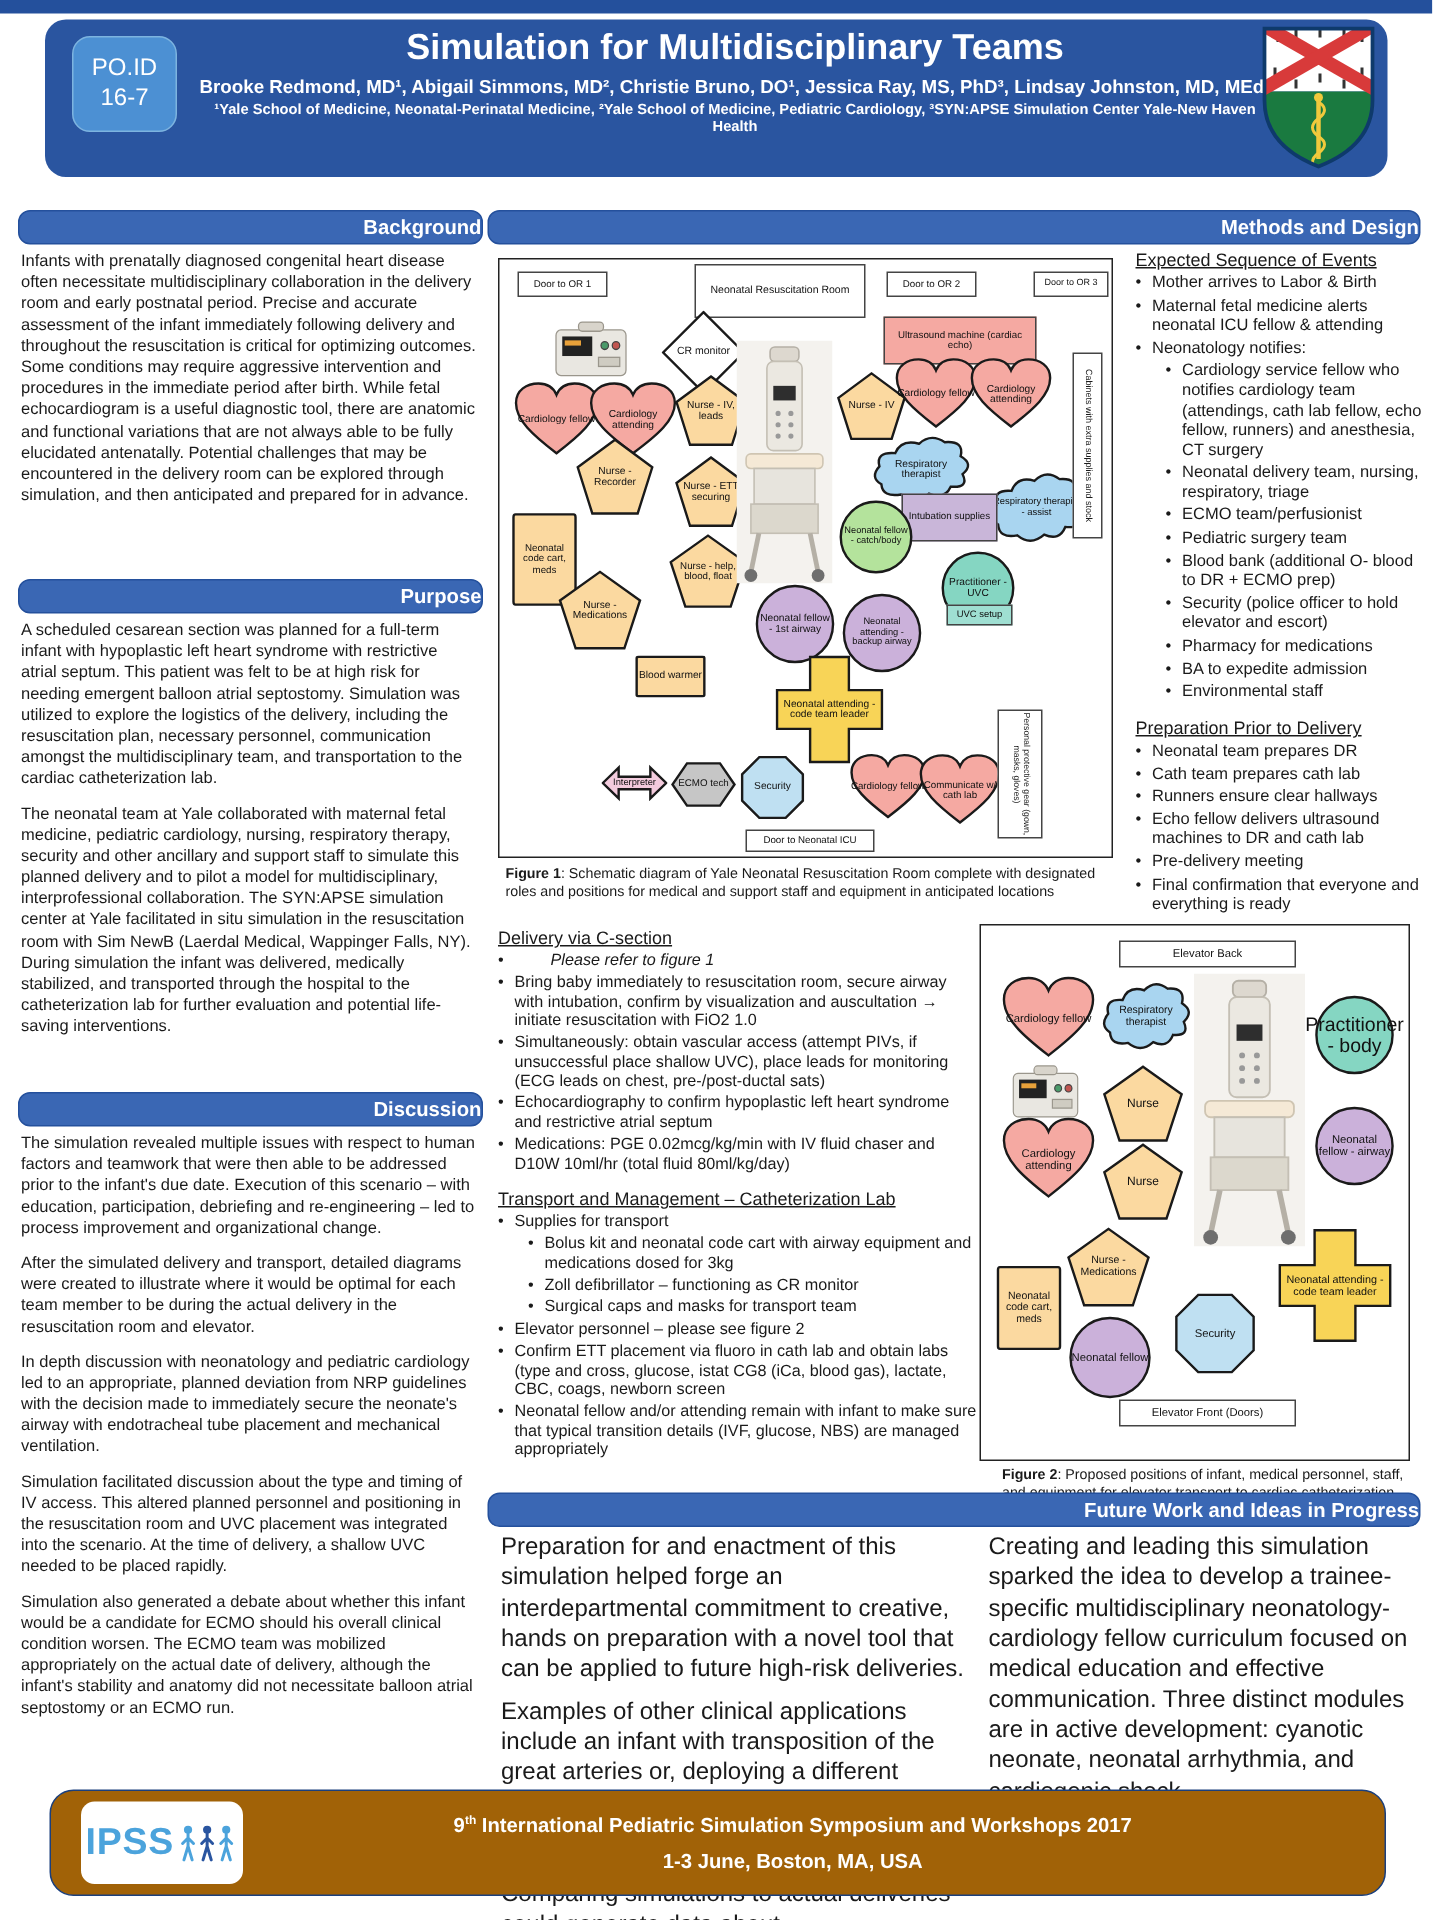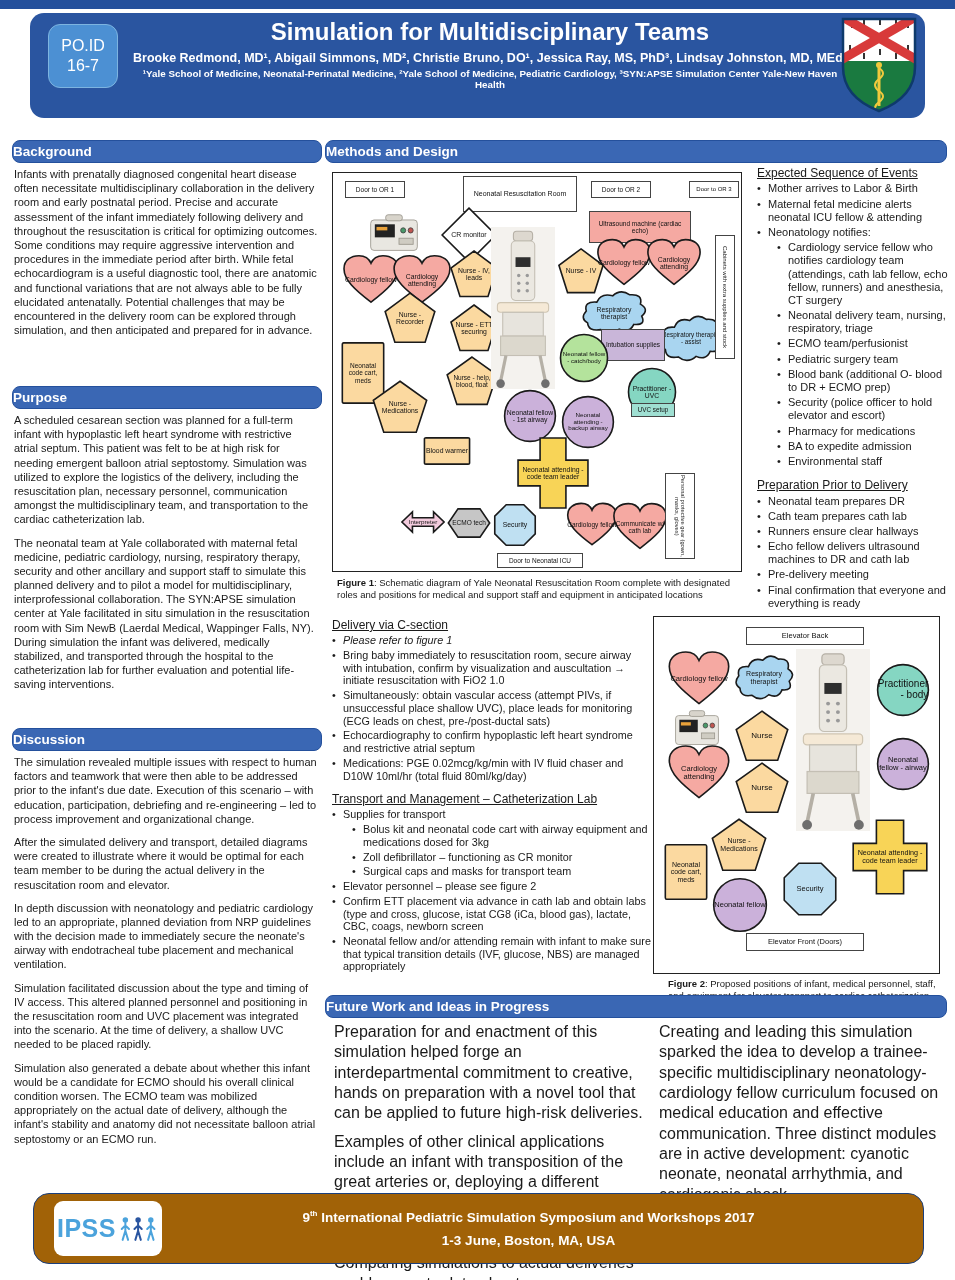--- a/index.html
+++ b/index.html
@@ -9,32 +9,32 @@
   .hdr{position:absolute;left:30px;top:13px;width:895px;height:105px;background:#2a55a0;border-radius:14px;}
   .poid{position:absolute;left:18px;top:11px;width:68px;height:62px;background:#4c90d3;border:1px solid #7db4e0;
         border-radius:12px;color:#fff;font-size:16px;display:flex;flex-direction:column;align-items:center;
         justify-content:center;line-height:1.25;}
   .titles{position:absolute;left:100px;top:5px;width:720px;text-align:center;color:#fff;}
   .t1{font-size:24px;font-weight:bold;line-height:1.17;}
   .auth{font-size:12.5px;font-weight:bold;margin-top:5px;}
   .affil{font-size:9.8px;font-weight:bold;margin-top:3px;}
   .crest{position:absolute;right:6px;top:2px;width:80px;height:101px;}
   .bar{position:absolute;background:#3a67b4;border:1px solid #24509c;border-radius:8px;color:#fff;
-       font-weight:bold;text-align:left;font-size:13.5px;height:21px;line-height:21px;}
+       font-weight:bold;text-align:right;font-size:13.5px;height:21px;line-height:21px;}
   .p{font-size:11px;line-height:1.29;margin:0 2px 9px 2px;}
   .tblock{position:absolute;}
   .figbox{position:absolute;border:1.5px solid #222;background:#fff;}
   .cap{position:absolute;font-size:9.5px;line-height:1.3;}
   .uh{font-size:12px;text-decoration:underline;margin:10px 0 2px 0;}
   .mtxt{font-size:10.8px;line-height:1.18;}
   .rtxt{font-size:11px;line-height:1.2;}
   .li{display:flex;margin-top:2px;}
   .li .bul{flex:none;width:11px;text-align:left;}
   .li.lvl1{margin-left:20px;}
-  .li.it .litxt{font-style:italic;}
+  .li.it .litxt{font-style:italic;margin-left:24px;}
   .node{position:absolute;}
   .node svg{position:absolute;inset:0;width:100%;height:100%;}
   .ntxt{position:absolute;inset:0;display:flex;align-items:center;justify-content:center;
         text-align:center;line-height:1.08;padding:2px;color:#111;}
   .node.label{background:#fff;border:1px solid #444;}
   .node.flabel{border:1px solid #444;}
   .node.vlabel{background:#fff;border:1px solid #444;}
   .vtxt{position:absolute;inset:0;display:flex;align-items:center;justify-content:center;
         writing-mode:vertical-rl;text-align:center;line-height:1.1;}
   .futleft .p,.futright .p{font-size:16px;line-height:1.27;margin-bottom:8px;}
@@ -464,21 +464,21 @@
         <div class="li lvl1">
           <span class="bul">•</span>
           <span class="litxt">Surgical caps and masks for transport team</span>
         </div>
         <div class="li lvl0">
           <span class="bul">•</span>
           <span class="litxt">Elevator personnel – please see figure 2</span>
         </div>
         <div class="li lvl0">
           <span class="bul">•</span>
-          <span class="litxt">Confirm ETT placement via advance in cath lab and obtain labs (type and cross, glucose, istat CG8 (iCa, blood gas), lactate, CBC, coags, newborn screen</span>
+          <span class="litxt">Confirm ETT placement via fluoro in cath lab and obtain labs (type and cross, glucose, istat CG8 (iCa, blood gas), lactate, CBC, coags, newborn screen</span>
         </div>
         <div class="li lvl0">
           <span class="bul">•</span>
           <span class="litxt">Neonatal fellow and/or attending remain with infant to make sure that typical transition details (IVF, glucose, NBS) are managed appropriately</span>
         </div>
       </div>
   </div>
 
   <div class="figbox" style="left:653px;top:616px;width:285px;height:356px;">
       <div class="node label" style="left: 92px; top: 10px; width: 116px; height: 16px;">
@@ -515,21 +515,21 @@
       <line x1="14" y1="119" x2="9" y2="143" stroke="#b5b0a6" stroke-width="3"></line>
       <line x1="46" y1="119" x2="51" y2="143" stroke="#b5b0a6" stroke-width="3"></line>
       <circle cx="9" cy="145" r="4" fill="#6e6e6e"></circle>
           <circle cx="51" cy="145" r="4" fill="#6e6e6e"></circle>
     </svg>
       </div>
       <div class="node circle" style="left: 222px; top: 46px; width: 54px; height: 54px;">
         <svg viewBox="0 0 100 100" preserveAspectRatio="none">
           <circle cx="50" cy="50" r="47" fill="#85d6c2" stroke="#1a1a1a" stroke-width="1.6" vector-effect="non-scaling-stroke"></circle>
         </svg>
-        <div class="ntxt" style="font-size: 10px; text-align: right;">Practitioner - body</div>
+        <div class="ntxt" style="font-size: 13px;">Practitioner - body</div>
       </div>
       <div class="node defib" style="left: 20px; top: 92px; width: 46px; height: 38px;">
         <svg viewBox="0 0 60 46" preserveAspectRatio="none">
       <rect x="2" y="8" width="56" height="35" rx="4" fill="#e9e7e1" stroke="#9a968c"></rect>
       <rect x="20" y="2" width="20" height="7" rx="3" fill="#d8d4cb" stroke="#9a968c"></rect>
       <rect x="7" y="13" width="24" height="15" fill="#222"></rect>
       <rect x="9" y="16" width="13" height="4" fill="#e8a13a"></rect>
       <circle cx="41" cy="20" r="3" fill="#4a9a6a" stroke="#444"></circle>
       <circle cx="50" cy="20" r="3" fill="#c05550" stroke="#444"></circle>
       <rect x="36" y="29" width="17" height="7" fill="#cfccc2" stroke="#9a968c"></rect>

